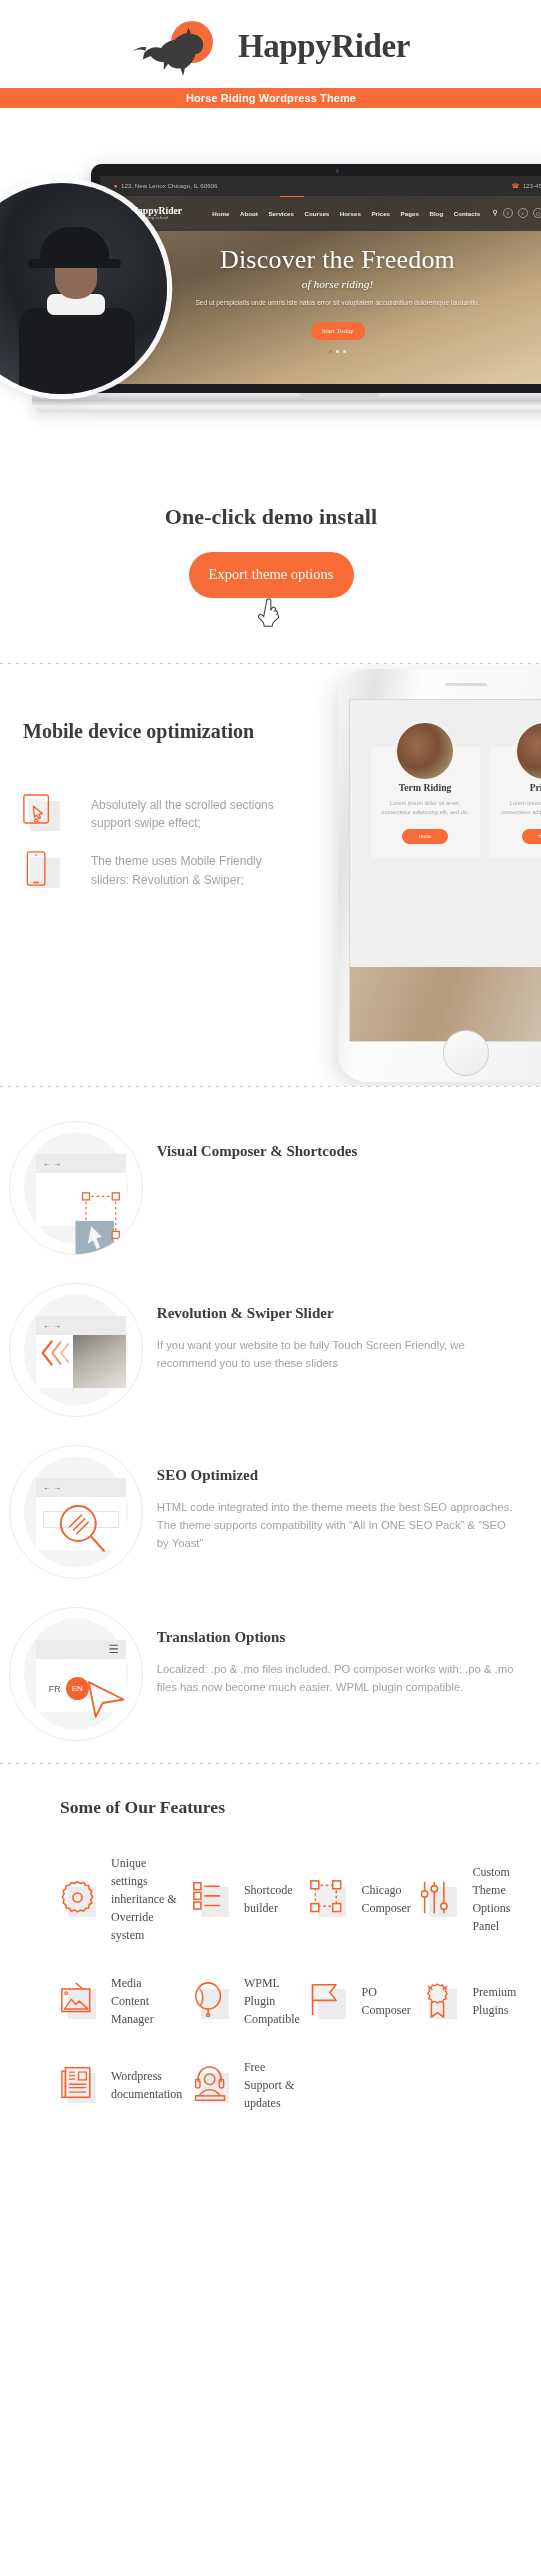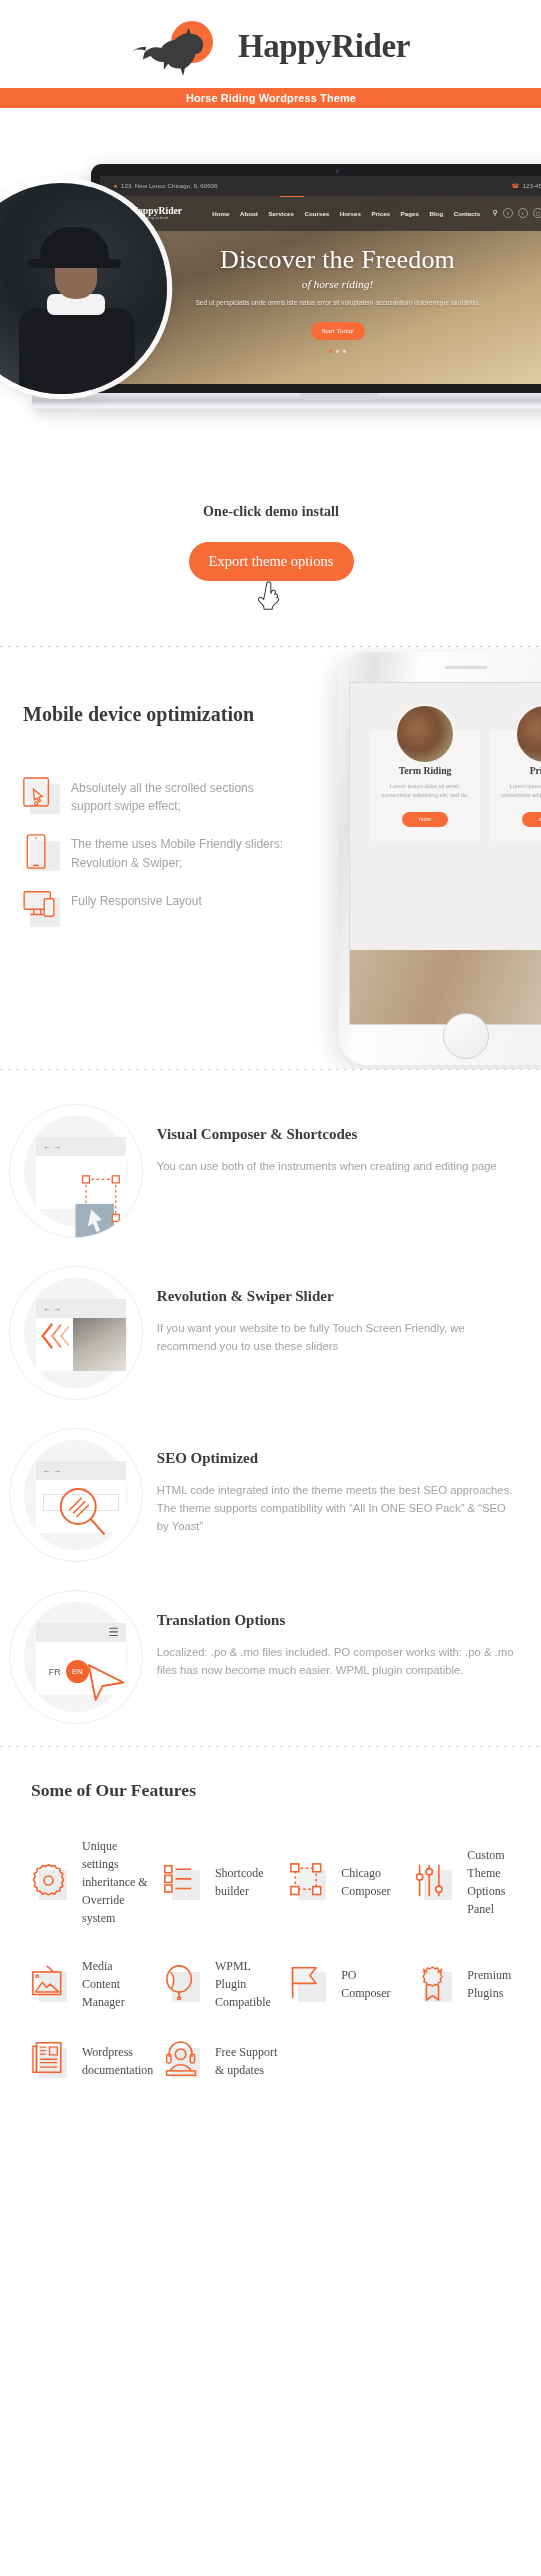--- a/index.html
+++ b/index.html
@@ -178,50 +178,50 @@
     position:absolute;left:91px;top:111px;width:58px;height:21px;background:#f2f2f2;border-radius:7px;
   }
   .rider-circle .body{
     position:absolute;left:63px;top:125px;width:116px;height:88px;background:#191b1f;border-radius:17.6px 17.6px 0 0;
   }
 
   
   .demo-section { text-align:center; padding: 17.6px 0 30px; }
   .demo-title {
     font-family:"Liberation Serif",serif;
-    font-size: 14px; font-weight:700; color:#3b3b3b; letter-spacing:0.1px;
+    font-size: 22px; font-weight:700; color:#3b3b3b; letter-spacing:0.1px;
   }
   .demo-desc {
     margin: 14px auto 0; width: 387px;
     font-size: 12px; color:#a6a6a6; line-height:1.55;
   }
   .demo-btn {
     margin: 22px auto 0;
-    width: 165px; height: 39px;
+    width: 165px; height: 46px;
     background:#F76B36; border-radius:27px;
     display:flex;align-items:center;justify-content:center;
     color:#fff; font-family:"Liberation Serif",serif; font-size:14.5px;
     border:none; cursor:pointer;
   }
   .cursor-hand { margin: 0.9px auto 0; width: 26px; height: 32px; }
 
   .divider {
     height:0.9px;
     background-image: repeating-linear-gradient(to right,#cfcfcf 0 3.5px,transparent 3.5px 8px);
   }
 
   
   .mobile-section { position:relative; height: 422px; overflow:hidden; }
   .mobile-left { padding: 53px 0 0 23px; width: 290px; }
   .mobile-title {
     font-family:"Liberation Serif",serif;
     font-size: 20px; font-weight:700; color:#3b3b3b; line-height:1.42;
   }
   .mobile-list { margin-top: 48px; display:flex; flex-direction:column; gap: 18.5px; }
-  .mlist-item { display:flex; gap:11px; align-items:flex-start; }
+  .mlist-item { display:flex; gap:31px; align-items:flex-start; }
   .mlist-ic { width: 37px; flex:none; position:relative; }
   .mlist-ic .shadow {
     position:absolute; left:7px; top:7px; width:30px; height:30px; background:#ececec; z-index:0;
   }
   .mlist-ic svg { position:relative; z-index:1; }
   .mlist-tx { font-size: 12px; color:#a3a3a3; line-height:1.52; padding-top:1.8px; }
 
   .phone-mock {
     position:absolute; right: -51px; top: 4.4px;
     width: 255px; height: 413px;
@@ -288,21 +288,21 @@
     font-size:8px;color:#555;
   }
   .feat-tx { padding-top: 19.3px; }
   .feat-title {
     font-family:"Liberation Serif",serif;
     font-size: 15px; font-weight:700; color:#3b3b3b; line-height:1.5;
   }
   .feat-desc { margin-top: 11.4px; font-size:11.3px; color:#a3a3a3; line-height:1.62; }
 
   
-  .sof { padding: 33px 10px 0; }
+  .sof { padding: 33px 39px 0; }
   .sof-title {
     font-family:"Liberation Serif",serif; font-size: 17.6px; font-weight:700; color:#3b3b3b;
     margin-left: 21px;
   }
   .sof-grid {
     margin-top: 36px;
     display:grid; grid-template-columns: 1fr 1fr 1fr 1fr; column-gap: 10.6px; row-gap: 30px;
     padding-left: 21px;
   }
   .sof-item { display:flex; gap: 14px; align-items:center; }
@@ -438,32 +438,20 @@
             <svg width="35" height="35" viewBox="0 0 40 40">
               <rect x="5" y="1" width="20" height="38" rx="2.5" fill="none" stroke="#F4632E" stroke-width="1.6"></rect>
               <rect x="8" y="7" width="14" height="26" fill="#f0f0f0"></rect>
               <circle cx="15" cy="4.5" r="1" fill="#F4632E"></circle>
               <rect x="12" y="35" width="6" height="2" fill="#F4632E"></rect>
             </svg>
           </div>
           <div class="mlist-tx">The theme uses Mobile Friendly sliders: Revolution &amp; Swiper;</div>
         </div>
 
-        <div class="mlist-item">
-          <div class="mlist-ic">
-            <div class="shadow"></div>
-            <svg width="39" height="28" viewBox="0 0 44 32">
-              <rect x="1" y="2" width="30" height="20" rx="1.5" fill="#f0f0f0" stroke="#F4632E" stroke-width="1.6"></rect>
-              <path d="M12 22 v5 M20 22 v5 M8 28 h16" stroke="#F4632E" stroke-width="1.6" fill="none"></path>
-              <rect x="24" y="10" width="11" height="20" rx="2" fill="#fff" stroke="#F4632E" stroke-width="1.6"></rect>
-              <rect x="26.5" y="14" width="6" height="11" fill="#f0f0f0"></rect>
-            </svg>
-          </div>
-          <div class="mlist-tx">Fully Responsive Layout</div>
-        </div>
 
       </div>
     </div>
 
     <div class="phone-mock">
       <div class="phone-speaker"></div>
       <div class="phone-screen">
         <div class="phone-cards">
           <div class="pcard">
             <div class="avatar"></div>
@@ -503,21 +491,20 @@
           <rect x="12" y="34" width="44" height="40" fill="#9fb0bd"></rect>
           <path d="M30 40 l12 12 l-6 2 l4 10 l-4 2 l-4-10 l-6 4z" fill="#f3f5f6"></path>
           <path d="M24 6 H58 M58 6 V50 M24 6 V34" stroke="#F4632E" stroke-width="1.4" stroke-dasharray="3,3" fill="none"></path>
           <rect x="20" y="2" width="8" height="8" fill="#fff" stroke="#F4632E" stroke-width="1.5"></rect>
           <rect x="54" y="2" width="8" height="8" fill="#fff" stroke="#F4632E" stroke-width="1.5"></rect>
           <rect x="54" y="46" width="8" height="8" fill="#fff" stroke="#F4632E" stroke-width="1.5"></rect>
         </svg>
       </div>
       <div class="feat-tx">
         <div class="feat-title">Visual Composer &amp; Shortcodes</div>
-        <div class="feat-desc">You can use both of the instruments when creating and editing page</div>
       </div>
     </div>
 
     <div class="feat-row">
       <div class="feat-ic">
         <div class="ball"></div>
         <div class="win" style="overflow:hidden">
           <div class="bar">← →</div>
           <div style="position:absolute;left:37px;top:19.3px;width:53px;height:53px;background:linear-gradient(150deg,#7e7a76,#b9b4ad 45%,#e6e3de)"></div>
         </div>

